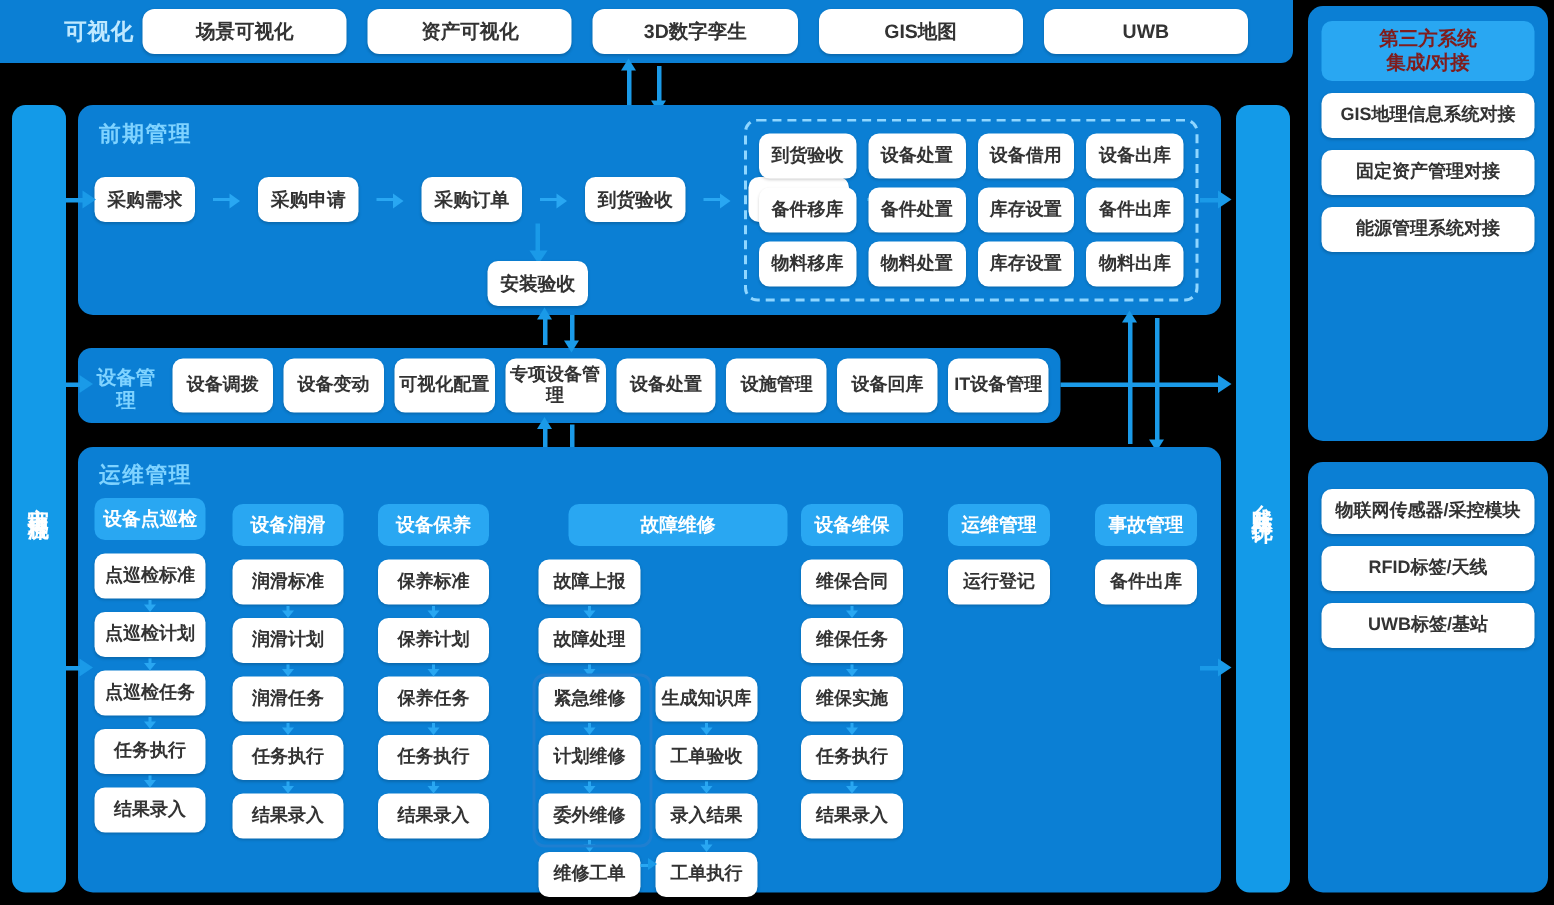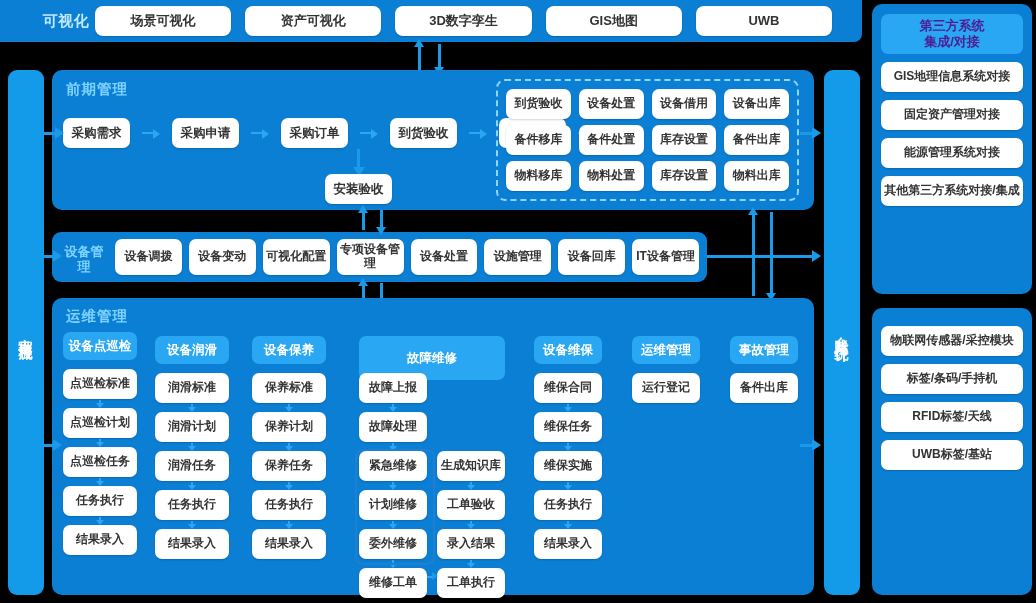--- a/index.html
+++ b/index.html
@@ -45,21 +45,21 @@
     display:flex;align-items:center;justify-content:center;
   }
   .rail-text{
     writing-mode:vertical-rl;text-orientation:upright;
     font-size:14px;font-weight:700;color:#ffffff;letter-spacing:3px;
   }
 
   
   .rcol{position:absolute;background:#0b7fd4;border-radius:10px;padding:10px 9px;box-sizing:border-box;}
   .rcol-head{
-    background:#29a7f2;color:#4c1d95;border-radius:7px;
+    background:#29a7f2;color:#7f1d1d;border-radius:7px;
     font-size:13px;font-weight:700;text-align:center;
     display:flex;align-items:center;justify-content:center;line-height:1.25;
   }
   .rcol .chip{height:30px;margin-top:8px;font-size:12px;}
 
   
   #stock-grid{
     position:absolute;border:2px dashed #8fd6ff;border-radius:9px;
     padding:8px;box-sizing:border-box;
     display:grid;grid-template-columns:repeat(4,1fr);
@@ -265,21 +265,21 @@
   <div class="chip small">保养计划</div>
   <div class="chip small">保养任务</div>
   <div class="chip small">任务执行</div>
   <div class="chip small">结果录入</div>
 <div class="vlink" style="left: 36px; top: 68px; height: 4px;"></div>
     <div class="vlink" style="left: 36px; top: 107px; height: 4px;"></div>
     <div class="vlink" style="left: 36px; top: 146px; height: 4px;"></div>
     <div class="vlink" style="left: 36px; top: 185px; height: 4px;"></div>
   </div>
 
-<div class="col-head" style="position:absolute;left:359px;top:336px;width:146px;height:44px;border-radius:7px;background:#29a7f2;display:flex;align-items:center;justify-content:center;font-size:12.5px;font-weight:700;">故障维修</div>
+<div class="col-head" style="position:absolute;left:379px;top:336px;width:146px;height:28px;border-radius:7px;background:#29a7f2;display:flex;align-items:center;justify-content:center;font-size:12.5px;font-weight:700;">故障维修</div>
 
 <div class="opcol" style="left: 359px; top: 373px; width: 68px; position: absolute;">
   <div class="chip small">故障上报</div>
   <div class="chip small">故障处理</div>
   <div class="chip small">紧急维修</div>
   <div class="chip small">计划维修</div>
   <div class="chip small">委外维修</div>
   <div class="chip small">维修工单</div>
 <div class="vlink" style="left: 33px; top: 31px; height: 4px;"></div>
     <div class="vlink" style="left: 33px; top: 70px; height: 4px;"></div>
@@ -324,21 +324,19 @@
   <div class="col-head">事故管理</div>
   <div class="chip small">备件出库</div>
 </div>
 
 <div class="rcol" style="left:872px;top:4px;width:160px;height:290px;">
   <div class="rcol-head" style="height:40px;white-space:pre-line;" id="tp-head">第三方系统
 集成/对接</div>
   <div class="chip">GIS地理信息系统对接</div>
   <div class="chip">固定资产管理对接</div>
   <div class="chip">能源管理系统对接</div>
-  <div class="chip">其他第三方系统对接/集成</div>
 </div>
 
 <div class="rcol" style="left:872px;top:308px;width:160px;height:287px;">
   <div class="chip">物联网传感器/采控模块</div>
-  <div class="chip">标签/条码/手持机</div>
   <div class="chip">RFID标签/天线</div>
   <div class="chip">UWB标签/基站</div>
 </div>
 
 </body></html>

